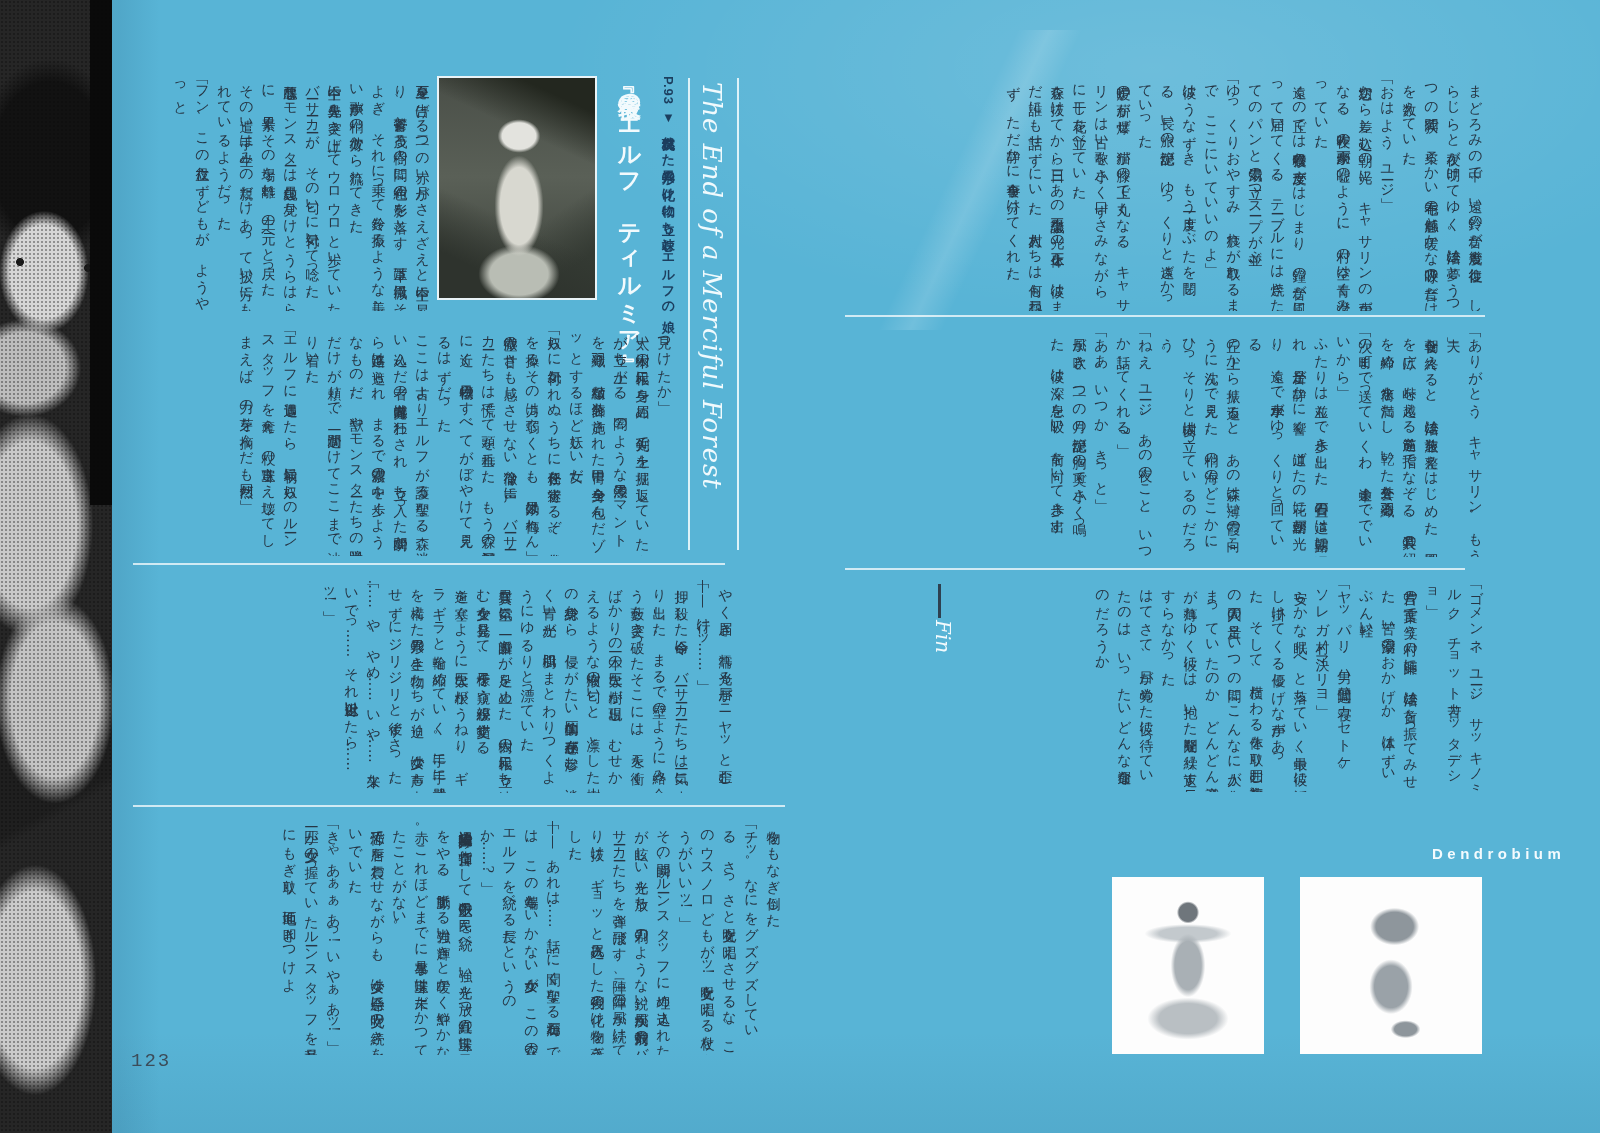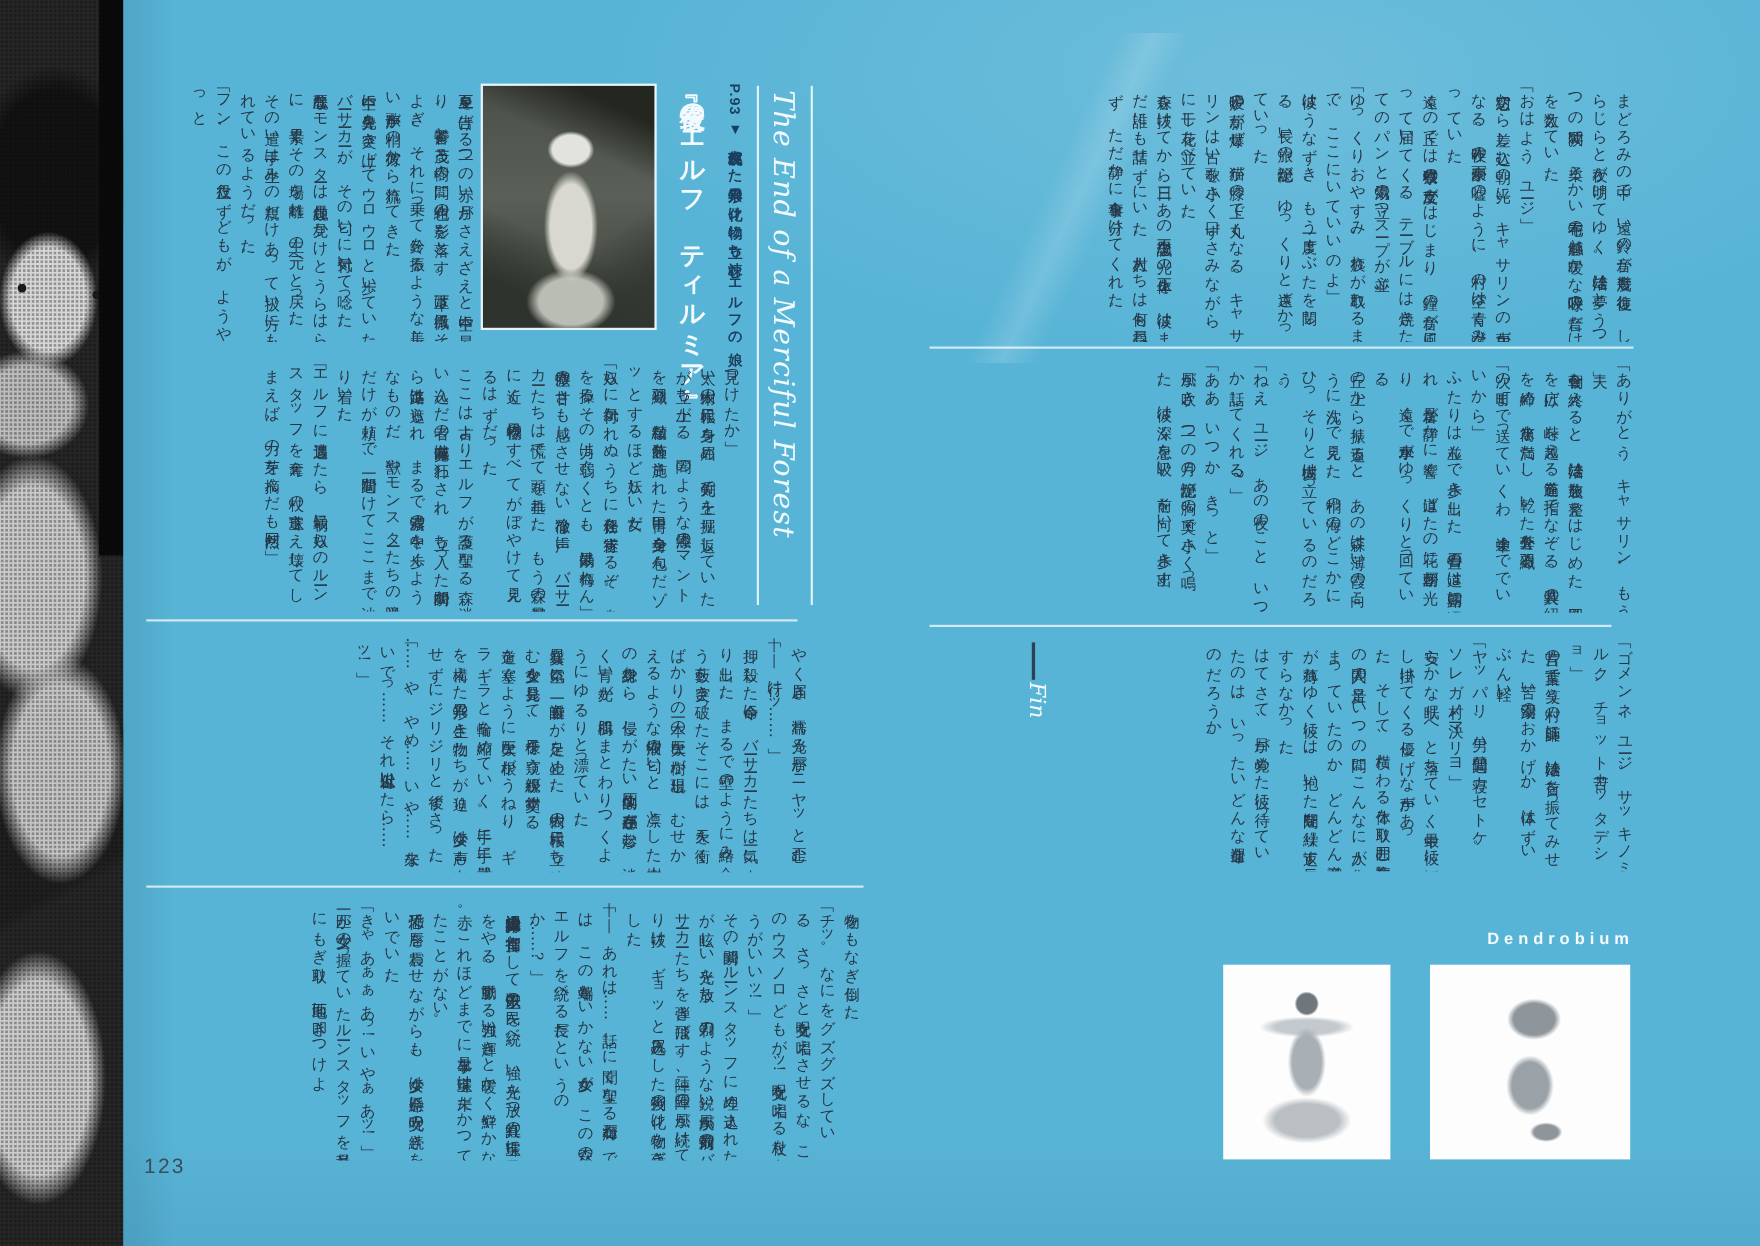--- a/index.html
+++ b/index.html
@@ -90,21 +90,21 @@
   
   .fin-dash{position:absolute;left:938px;top:584px;width:2.5px;height:34px;background:#2e4050;}
   .fin-text{
     position:absolute;left:921px;top:620px;width:44px;height:72px;
     writing-mode:vertical-rl;text-orientation:sideways;
     font-family:"DejaVu Serif",serif;font-style:italic;font-size:20px;
     color:#f2fafd;line-height:44px;
   }
   
   .brand{
-    position:absolute;left:1352px;top:845px;
+    position:absolute;left:1432px;top:845px;
     font-family:"Liberation Sans",sans-serif;font-weight:bold;font-size:15px;
     letter-spacing:4.5px;color:#f4fbfe;
   }
   .panel{position:absolute;top:877px;height:177px;background:#fdfdfd;}
   .panel-a{left:1112px;width:152px;}
   .panel-b{left:1300px;width:182px;}
   .panel-a::before{
     content:"";position:absolute;inset:0;
     background:
       radial-gradient(circle 15px at 50% 20%, #6f767c 60%, transparent 74%),
@@ -115,21 +115,21 @@
   .panel-b::before{
     content:"";position:absolute;inset:0;
     background:
       radial-gradient(ellipse 34px 26px at 52% 28%, #8e969c 55%, transparent 72%),
       radial-gradient(ellipse 30px 38px at 50% 62%, #9aa2a8 55%, transparent 72%),
       radial-gradient(ellipse 20px 12px at 58% 86%, #8e969c 55%, transparent 74%);
   }
   
   .pagenum{
     position:absolute;left:131px;top:1050px;
-    font-family:Liberation Sans, sans-serif;font-size:19px;
+    font-family:Liberation Mono, monospace;font-size:19px;
     letter-spacing:2px;color:#3c4c59;
   }
   .crease{
     position:absolute;left:780px;top:30px;width:400px;height:300px;pointer-events:none;
     background:linear-gradient(115deg, transparent 44%, rgba(255,255,255,.30) 50%, transparent 56%);
     opacity:.5;
   }
 </style>
 </head>
 <body>

